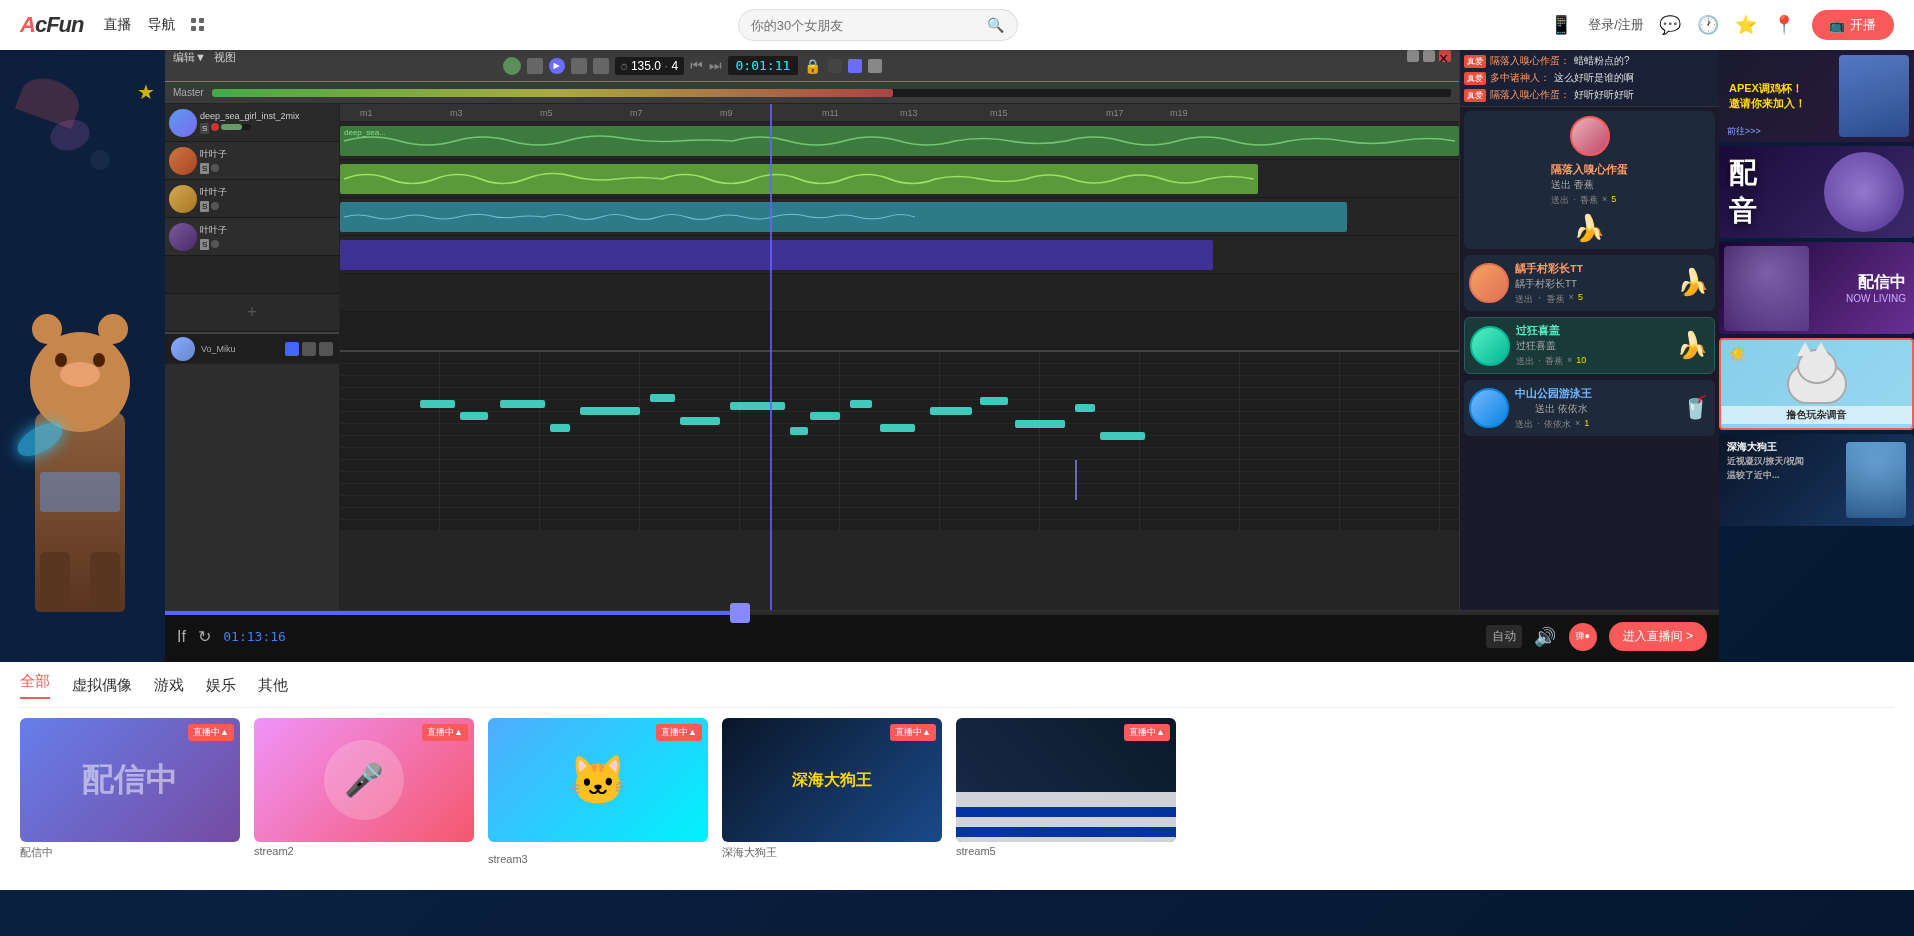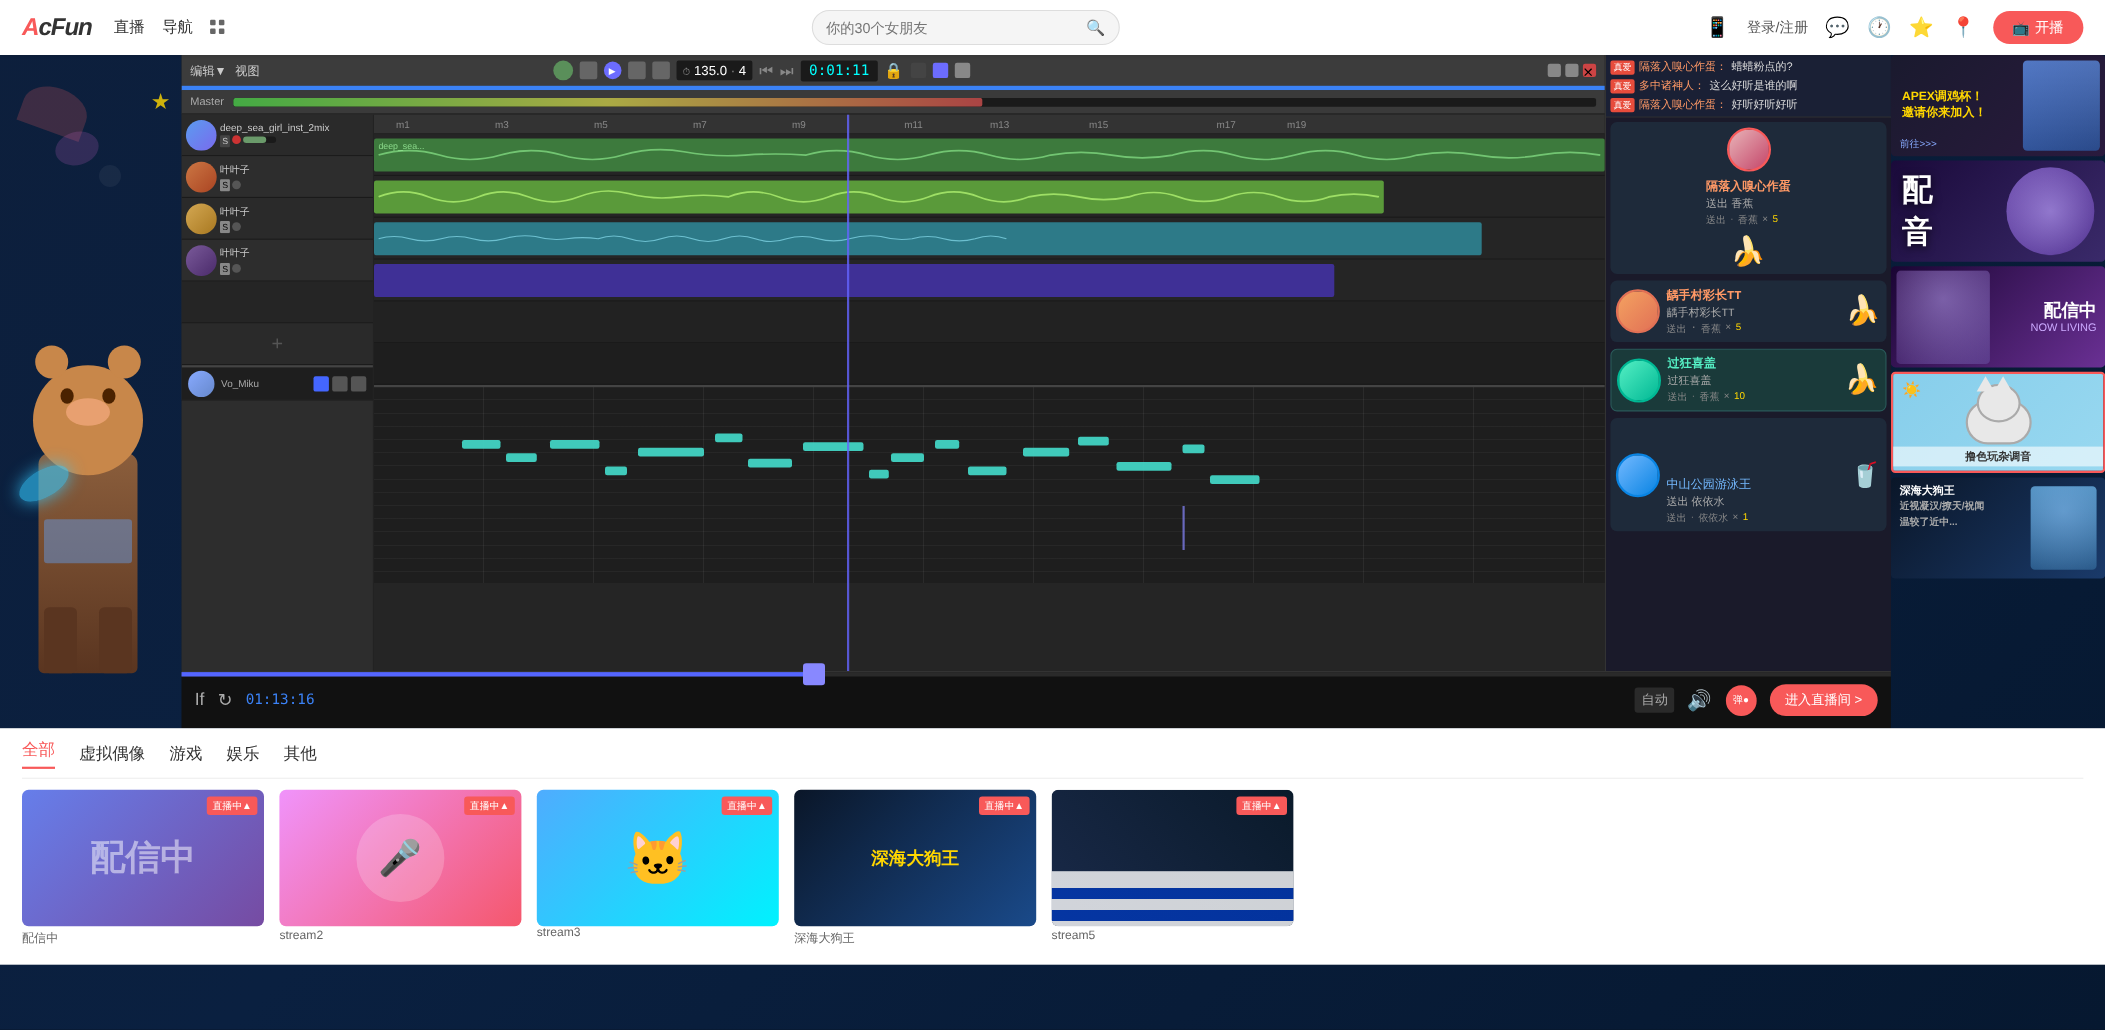--- a/index.html
+++ b/index.html
@@ -138,24 +138,23 @@
       display: flex;
       flex-direction: column;
       overflow: hidden;
     }
 
     
     .daw-topbar {
       background: #3c3c3c;
       height: 32px;
       display: flex;
-      align-items: center;
       padding: 0 8px;
       gap: 8px;
-      border-bottom: 4px solid #3b82f6;
+      border-bottom: 1px solid #3b82f6;
     }
     .daw-menu-items {
       display: flex;
       gap: 8px;
       font-size: 11px;
       color: #ccc;
     }
     .daw-transport {
       display: flex;
       align-items: center;
@@ -605,22 +604,22 @@
                   <span style="font-size:9px;color:#888;">×</span>
                   <span style="font-size:9px;color:#ffd700;">10</span>
                 </div>
               </div>
               <div style="font-size:26px;flex-shrink:0;">🍌</div>
             </div>
 
             <div style="display:flex;align-items:center;gap:6px;background:#1e2a3a;border-radius:6px;padding:5px;min-height:56px;">
               <div style="width:40px;height:40px;border-radius:50%;background:linear-gradient(135deg,#74b9ff,#0984e3);flex-shrink:0;border:2px solid #0984e3;"></div>
               <div style="flex:1;">
-                <div style="font-size:11px;color:#74b9ff;font-weight:normal;margin-top:48px;">中山公园游泳王</div>
-                <div style="font-size:10px;color:#aaa;margin-top:1px;">送出 依依水</div>
+                <div style="font-size:11px;color:#74b9ff;font-weight:bold;">中山公园游泳王</div>
+                <div style="font-size:10px;color:#aaa;margin-top:1px;margin-left:20px;">送出 依依水</div>
                 <div style="display:flex;gap:4px;margin-top:2px;">
                   <span style="font-size:9px;color:#888;cursor:pointer;">送出</span>
                   <span style="font-size:9px;color:#888;">·</span>
                   <span style="font-size:9px;color:#888;cursor:pointer;">依依水</span>
                   <span style="font-size:9px;color:#888;">×</span>
                   <span style="font-size:9px;color:#ffd700;">1</span>
                 </div>
               </div>
               <div style="font-size:22px;flex-shrink:0;">🥤</div>
             </div>
@@ -738,21 +737,21 @@
         <div style="padding:3px 0;font-size:11px;color:#666;">stream2</div>
       </div>
 
       <div style="width:220px;flex-shrink:0;cursor:pointer;">
         <div style="width:220px;height:124px;background:linear-gradient(135deg,#4facfe,#00f2fe);border-radius:6px;position:relative;overflow:hidden;">
           <div style="width:100%;height:100%;display:flex;align-items:center;justify-content:center;">
             <div style="font-size:48px;">🐱</div>
           </div>
           <div style="position:absolute;top:6px;right:6px;background:#f85959;color:#fff;font-size:9px;padding:2px 5px;border-radius:3px;">直播中▲</div>
         </div>
-        <div style="padding:0 0;font-size:11px;color:#666;">stream3</div>
+        <div style="padding:11px 0;font-size:11px;color:#666;">stream3</div>
       </div>
 
       <div style="width:220px;flex-shrink:0;cursor:pointer;">
         <div style="width:220px;height:124px;background:linear-gradient(135deg,#0a1628,#1a4a8a);border-radius:6px;position:relative;overflow:hidden;">
           <div style="width:100%;height:100%;display:flex;align-items:center;justify-content:center;font-size:16px;font-weight:bold;color:#ffd700;text-align:center;padding:10px;">深海大狗王</div>
           <div style="position:absolute;top:6px;right:6px;background:#f85959;color:#fff;font-size:9px;padding:2px 5px;border-radius:3px;">直播中▲</div>
         </div>
         <div style="padding:3px 0;font-size:11px;color:#666;">深海大狗王</div>
       </div>
 

